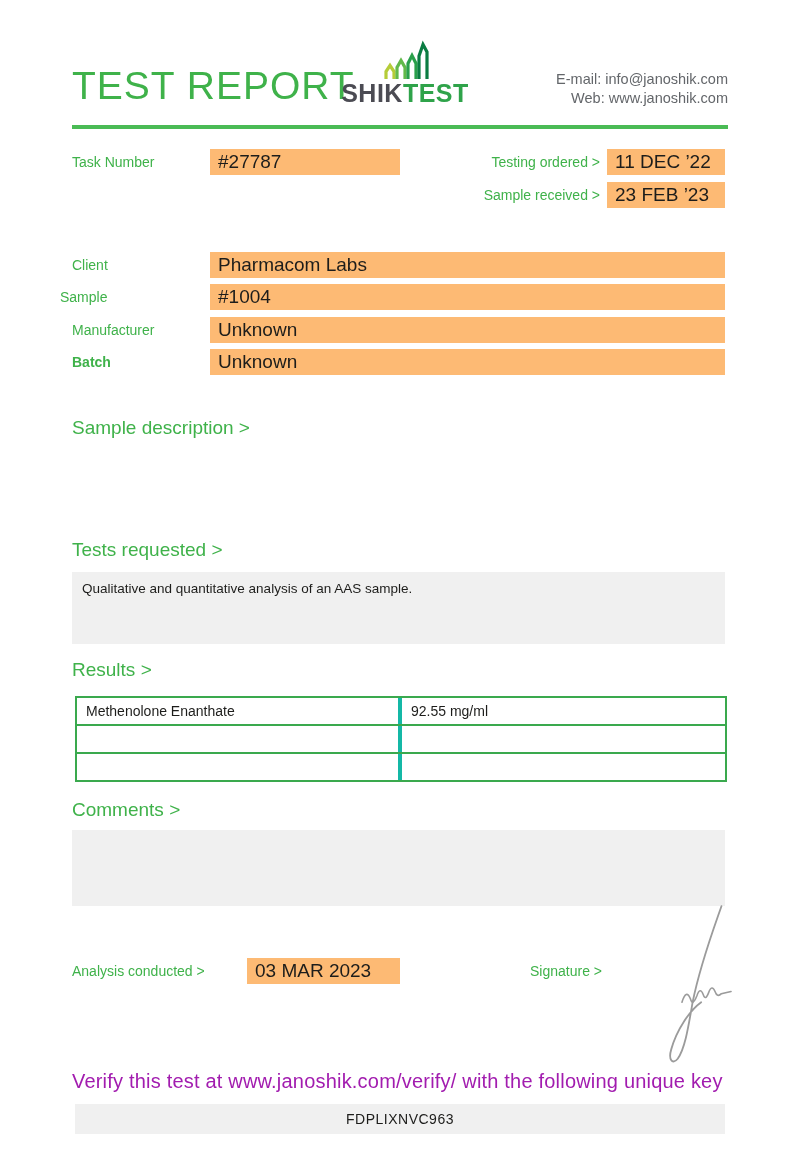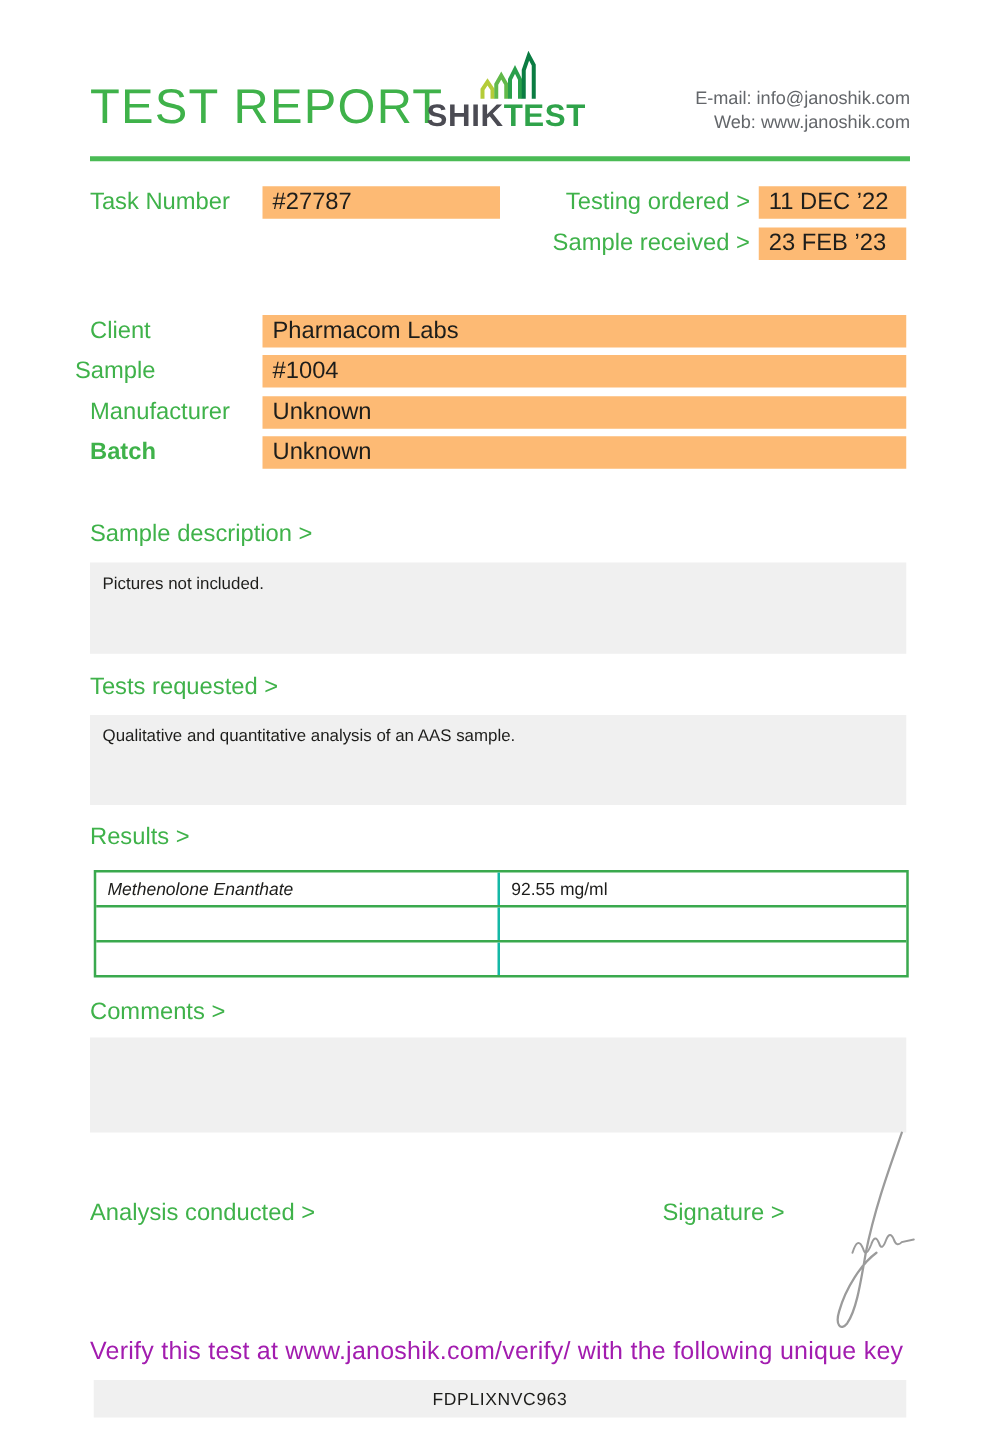--- a/index.html
+++ b/index.html
@@ -14,33 +14,33 @@
     font-size:39px; font-weight:400; letter-spacing:1px; color:#3fb24a; line-height:44px;
   }
   .logo { position:absolute; left:338px; top:40px; width:134px; text-align:center; }
   .logo svg { display:block; margin:0 auto; }
   .logo-text { font-size:25px; font-weight:bold; letter-spacing:0.5px; line-height:26px; }
   .logo-jano { color:#4b4b53; }
   .logo-shik { color:#2fa34a; }
   .contact { position:absolute; right:72px; top:70px; text-align:right; color:#63666a; font-size:14.5px; line-height:19px; }
   .divider { position:absolute; left:72px; top:125px; width:656px; height:4px; background:#4abb55; }
   
-  .g-label { position:absolute; color:#3fb24a; font-size:19px; line-height:26px; white-space:nowrap; }
+  .g-label { position:absolute; color:#3fb24a; font-size:14px; line-height:26px; white-space:nowrap; }
   .g-label-r { text-align:right; }
   .value-box { position:absolute; height:26px; background:#fdba74; }
   .value-box span { display:block; padding-left:8px; font-size:19px; line-height:26px; color:#1d1d1b; white-space:nowrap; }
   
   .section-heading { position:absolute; left:72px; color:#3fb24a; font-size:19px; line-height:24px; margin:0; font-weight:400; }
   .text-box { position:absolute; left:72px; width:653px; background:#f0f0f0; }
   .text-box p { margin:0; padding:8px 10px; font-size:13.5px; line-height:17px; color:#1d1d1b; }
   
   .results-table { position:absolute; left:75px; top:696px; width:648px; border:2px solid #3aa94e; background:#ffffff; }
   .rt-row { display:flex; height:26px; border-bottom:2px solid #3aa94e; }
   .rt-row:last-child { border-bottom:none; }
-  .rt-name { width:321px; border-right:2px solid #14b8a6;font-style:italic; }
+  .rt-name { width:321px; border-right:4px solid #14b8a6; }
   .rt-val  { flex:1; }
   .rt-name span, .rt-val span { display:block; padding-left:9px; font-size:14px; line-height:26px; color:#1d1d1b; white-space:nowrap; }
   
   .signature { position:absolute; left:633px; top:903px; }
   .verify-text { position:absolute; left:72px; top:1068px; width:670px; color:#a21caf; font-size:20px; line-height:26px; letter-spacing:0.2px; white-space:nowrap; }
   .key-box { position:absolute; left:75px; top:1104px; width:650px; height:30px; background:#f0f0f0; }
   .key-box span { display:block; text-align:center; font-size:14px; line-height:30px; letter-spacing:0.5px; color:#1d1d1b; }
 </style>
 </head>
 <body>
@@ -100,23 +100,20 @@
   <div class="g-label" style="left:72px; top:317px;">Manufacturer</div>
   <div class="value-box" style="left:210px; top:317px; width:515px;">
     <span>Unknown</span>
   </div>
   <div class="g-label" style="left:72px; top:349px;font-weight:bold;">Batch</div>
   <div class="value-box" style="left:210px; top:349px; width:515px;">
     <span>Unknown</span>
   </div>
 
   <h2 class="section-heading" style="top:416px;">Sample description &gt;</h2>
-  <div class="text-box" style="top:450px; height:73px;">
-    <p>Pictures not included.</p>
-  </div>
 
   <h2 class="section-heading" style="top:538px;">Tests requested &gt;</h2>
   <div class="text-box" style="top:572px; height:72px;">
     <p>Qualitative and quantitative analysis of an AAS sample.</p>
   </div>
 
   <h2 class="section-heading" style="top:658px;">Results &gt;</h2>
   <div class="results-table">
     <div class="rt-row">
       <div class="rt-name">
@@ -143,20 +140,23 @@
         </div>
     </div>
   </div>
 
   <h2 class="section-heading" style="top:798px;">Comments &gt;</h2>
   <div class="text-box" style="top:830px; height:76px;">
     <p></p>
   </div>
 
   <div class="g-label" style="left:72px; top:958px;">Analysis conducted &gt;</div>
+  <div class="value-box" style="left:247px; top:958px; width:153px;">
+    <span>03 MAR 2023</span>
+  </div>
   <div class="g-label" style="left:530px; top:958px;">Signature &gt;</div>
 
   <div class="signature">
     <svg width="115" height="160" viewBox="0 0 100 150" fill="none">
       <path d="M79,3 C71,26 59,58 52,93 C48,116 45,136 38,146 C33,152 29,147 32,137 C37,119 49,101 60,93" stroke="#9b9b9b" stroke-width="1.7" stroke-linecap="round"></path>
       <path d="M42,93 q4,-13 8,-3 q2,7 6,-3 q3,-9 6,-1 q2,6 5,-2 q3,-8 6,-1 q2,6 6,2 l9,-2" stroke="#9b9b9b" stroke-width="1.5" stroke-linecap="round"></path>
     </svg>
   </div>
 
   <div class="verify-text">Verify this test at www.janoshik.com/verify/ with the following unique key</div>

